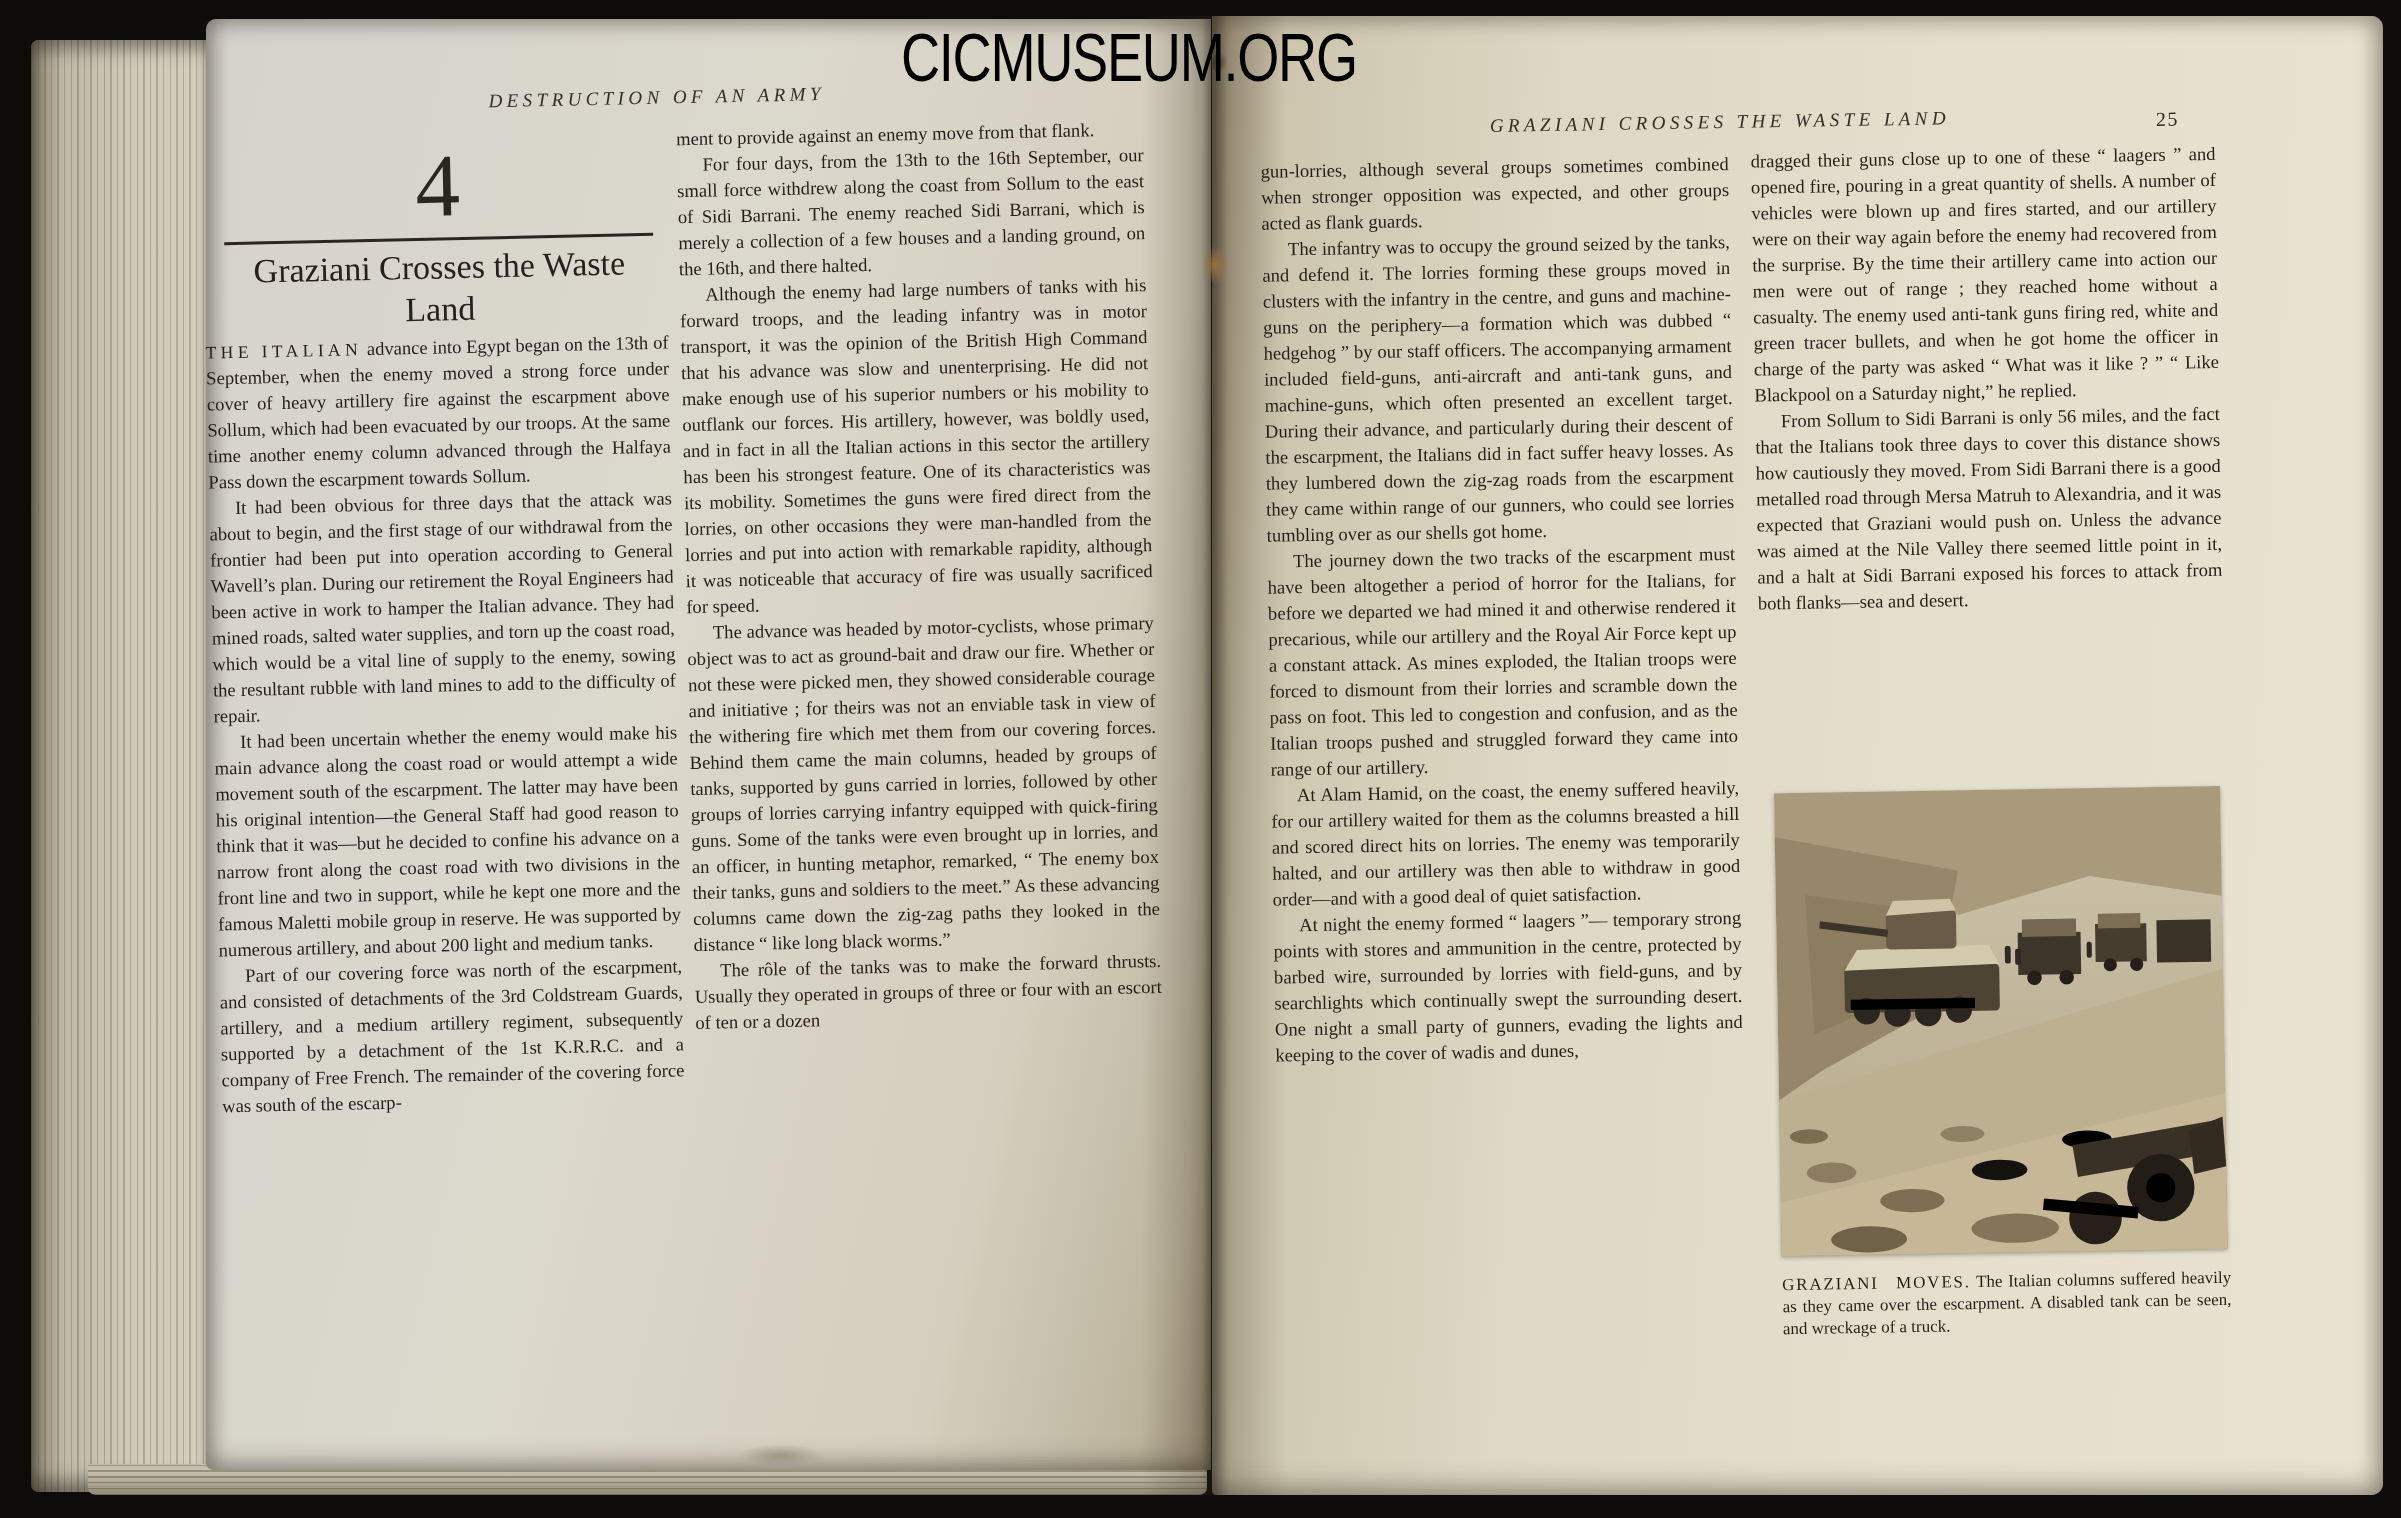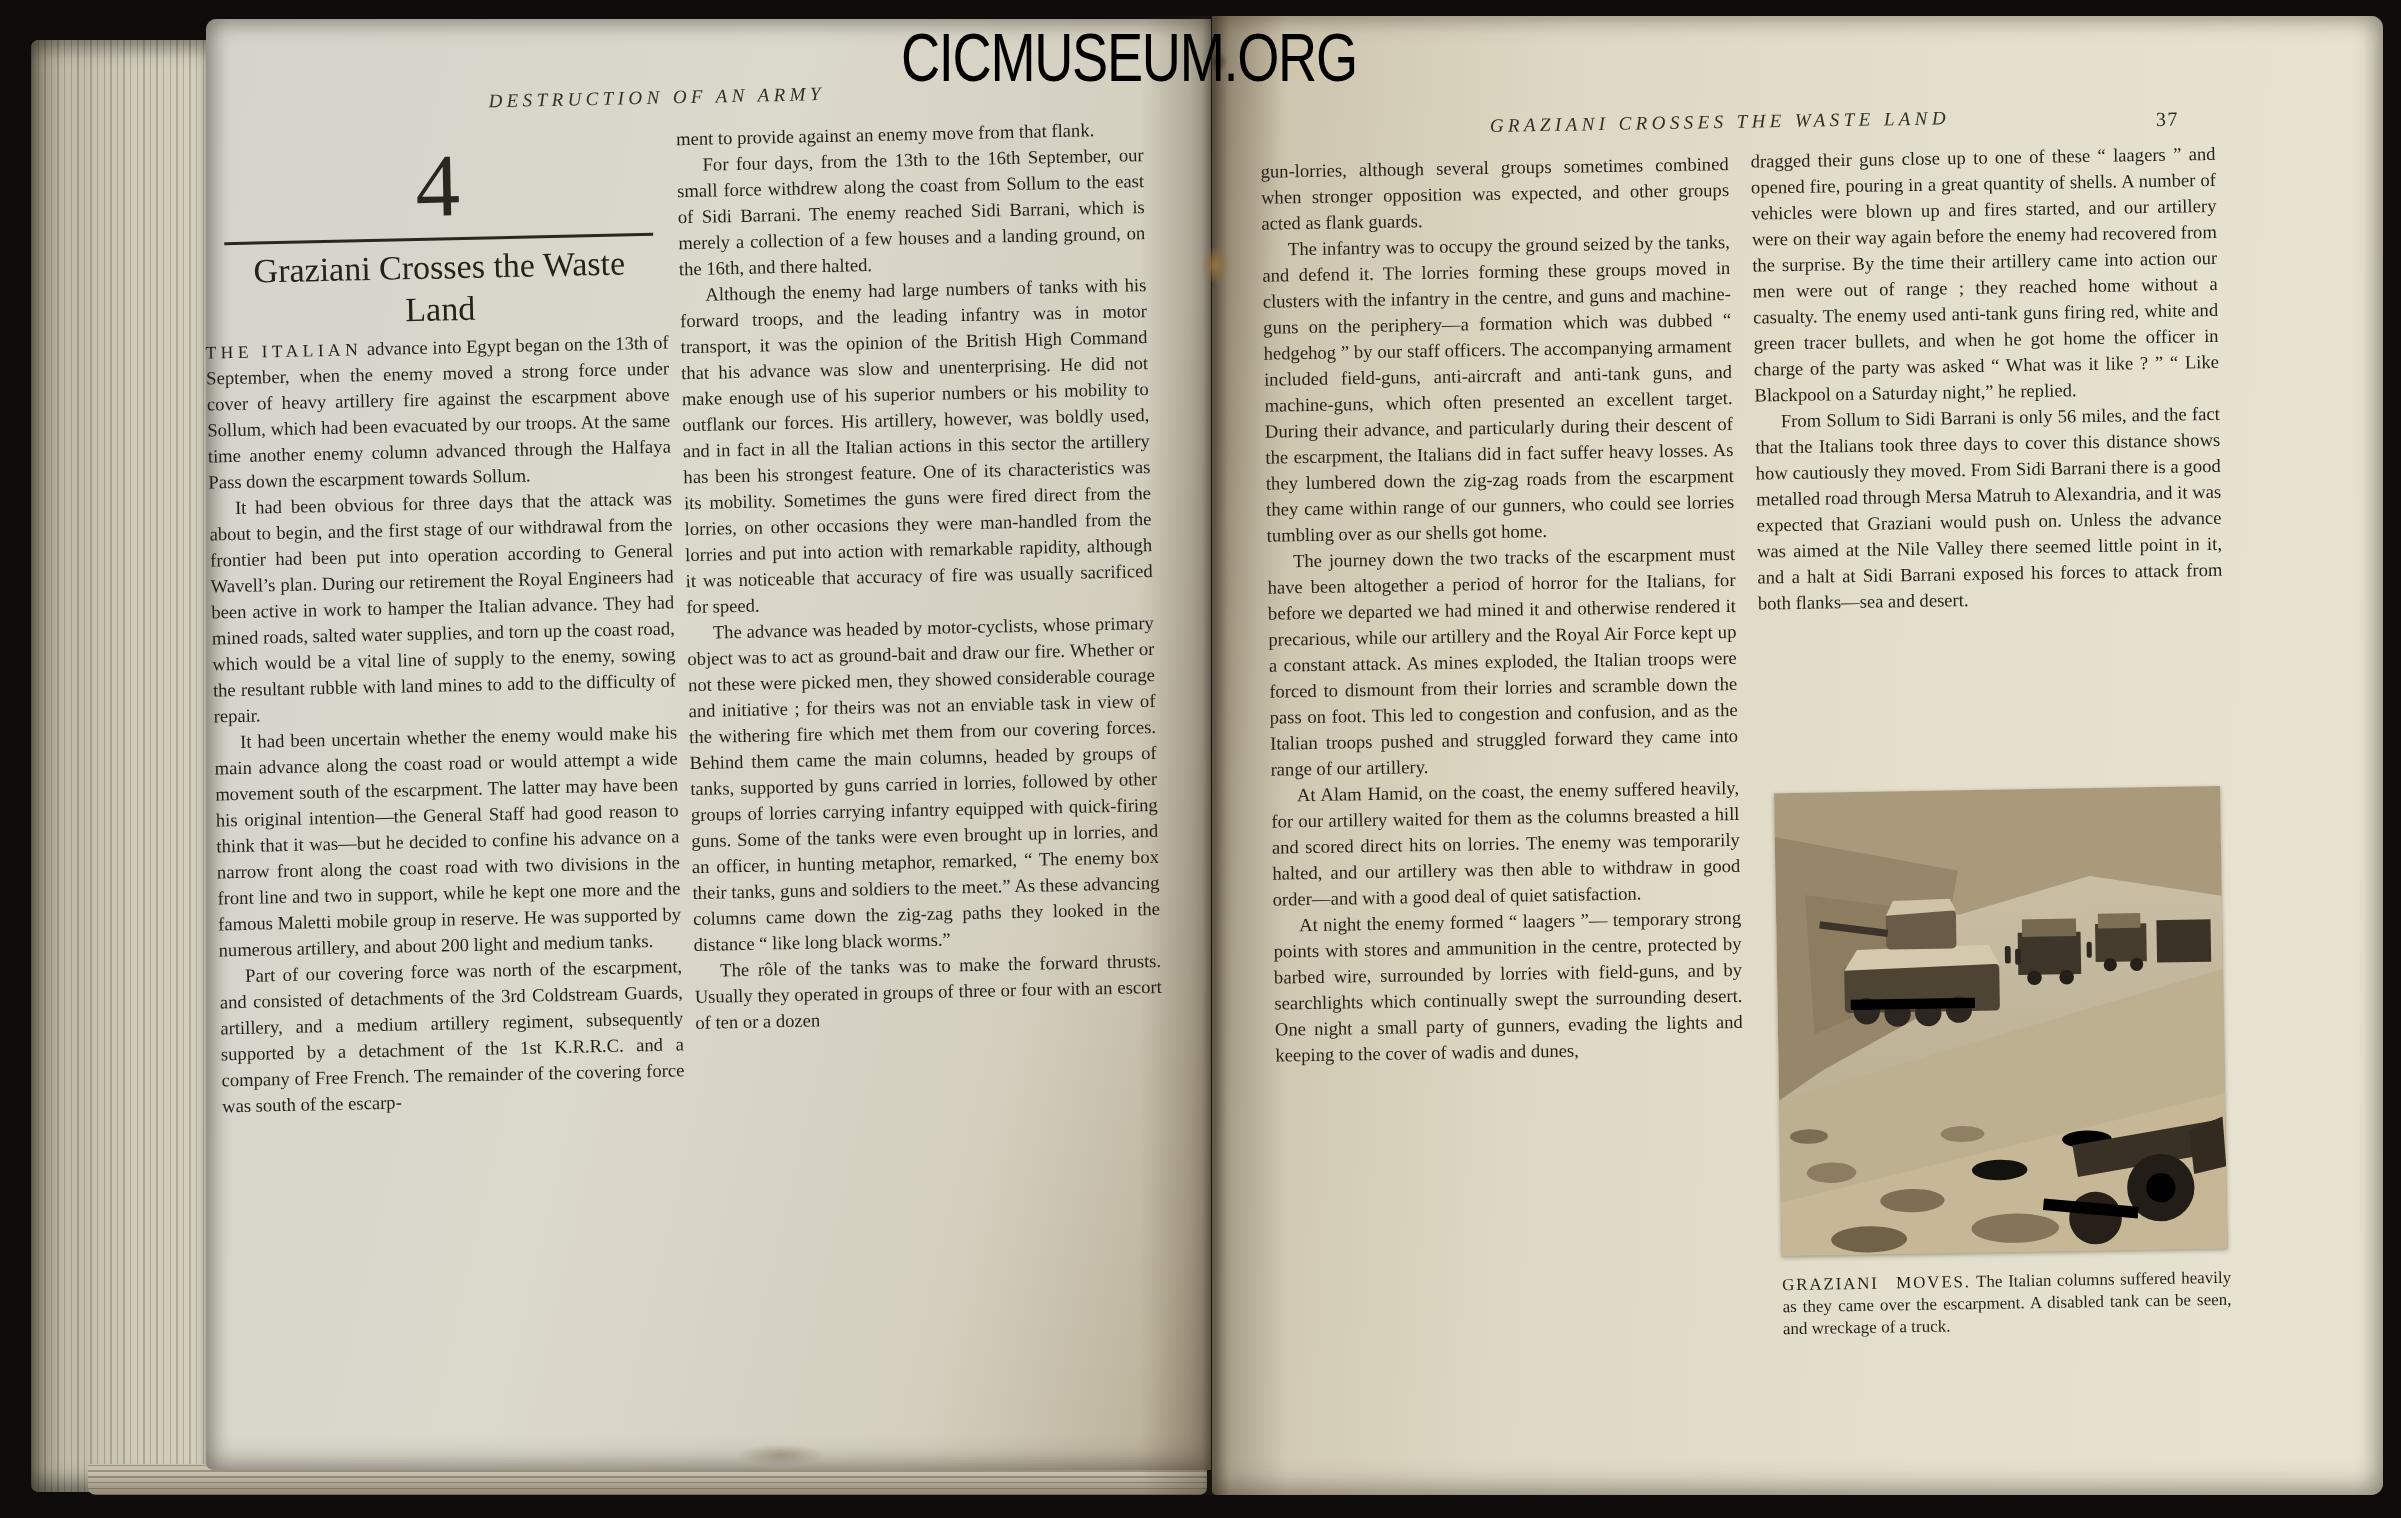--- a/index.html
+++ b/index.html
@@ -133,21 +133,21 @@
         <p class="flush">ment to provide against an enemy move from that flank.</p>
         <p>For four days, from the 13th to the 16th September, our small force withdrew along the coast from Sollum to the east of Sidi Barrani.  The enemy reached Sidi Barrani, which is merely a collection of a few houses and a landing ground, on the 16th, and there halted.</p>
         <p>Although the enemy had large numbers of tanks with his forward troops, and the leading infantry was in motor transport, it was the opinion of the British High Command that his advance was slow and unenterprising.  He did not make enough use of his superior numbers or his mobility to outflank our forces.  His artillery, however, was boldly used, and in fact in all the Italian actions in this sector the artillery has been his strongest feature.  One of its characteristics was its mobility.  Sometimes the guns were fired direct from the lorries, on other occasions they were man-handled from the lorries and put into action with remarkable rapidity, although it was noticeable that accuracy of fire was usually sacrificed for speed.</p>
         <p>The advance was headed by motor-cyclists, whose primary object was to act as ground-bait and draw our fire.  Whether or not these were picked men, they showed considerable courage and initiative ;  for theirs was not an enviable task in view of the withering fire which met them from our covering forces.  Behind them came the main columns, headed by groups of tanks, supported by guns carried in lorries, followed by other groups of lorries carrying infantry equipped with quick-firing guns.  Some of the tanks were even brought up in lorries, and an officer, in hunting metaphor, remarked, “ The enemy box their tanks, guns and soldiers to the meet.”  As these advancing columns came down the zig-zag paths they looked in the distance “ like long black worms.”</p>
         <p>The rôle of the tanks was to make the forward thrusts.  Usually they operated in groups of three or four with an escort of ten or a dozen</p>
       </div>
   </div>
 
   <div class="tilt-right">
     <div class="running-head rh-right">GRAZIANI CROSSES THE WASTE LAND</div>
-    <div class="pagenum">37</div>
+    <div class="pagenum">25</div>
 
     <div class="bodycol col-r1">
         <p class="flush">gun-lorries, although several groups sometimes combined when stronger opposition was expected, and other groups acted as flank guards.</p>
         <p>The infantry was to occupy the ground seized by the tanks, and defend it.  The lorries forming these groups moved in clusters with the infantry in the centre, and guns and machine-guns on the periphery—a formation which was dubbed “ hedgehog ” by our staff officers.  The accompanying armament included field-guns, anti-aircraft and anti-tank guns, and machine-guns, which often presented an excellent target.  During their advance, and particularly during their descent of the escarpment, the Italians did in fact suffer heavy losses.  As they lumbered down the zig-zag roads from the escarpment they came within range of our gunners, who could see lorries tumbling over as our shells got home.</p>
         <p>The journey down the two tracks of the escarpment must have been altogether a period of horror for the Italians, for before we departed we had mined it and otherwise rendered it precarious, while our artillery and the Royal Air Force kept up a constant attack.  As mines exploded, the Italian troops were forced to dismount from their lorries and scramble down the pass on foot.  This led to congestion and confusion, and as the Italian troops pushed and struggled forward they came into range of our artillery.</p>
         <p>At Alam Hamid, on the coast, the enemy suffered heavily, for our artillery waited for them as the columns breasted a hill and scored direct hits on lorries.  The enemy was temporarily halted, and our artillery was then able to withdraw in good order—and with a good deal of quiet satisfaction.</p>
         <p>At night the enemy formed “ laagers ”— temporary strong points with stores and ammunition in the centre, protected by barbed wire, surrounded by lorries with field-guns, and by searchlights which continually swept the surrounding desert.  One night a small party of gunners, evading the lights and keeping to the cover of wadis and dunes,</p>
       </div>
 
     <div class="bodycol col-r2">

